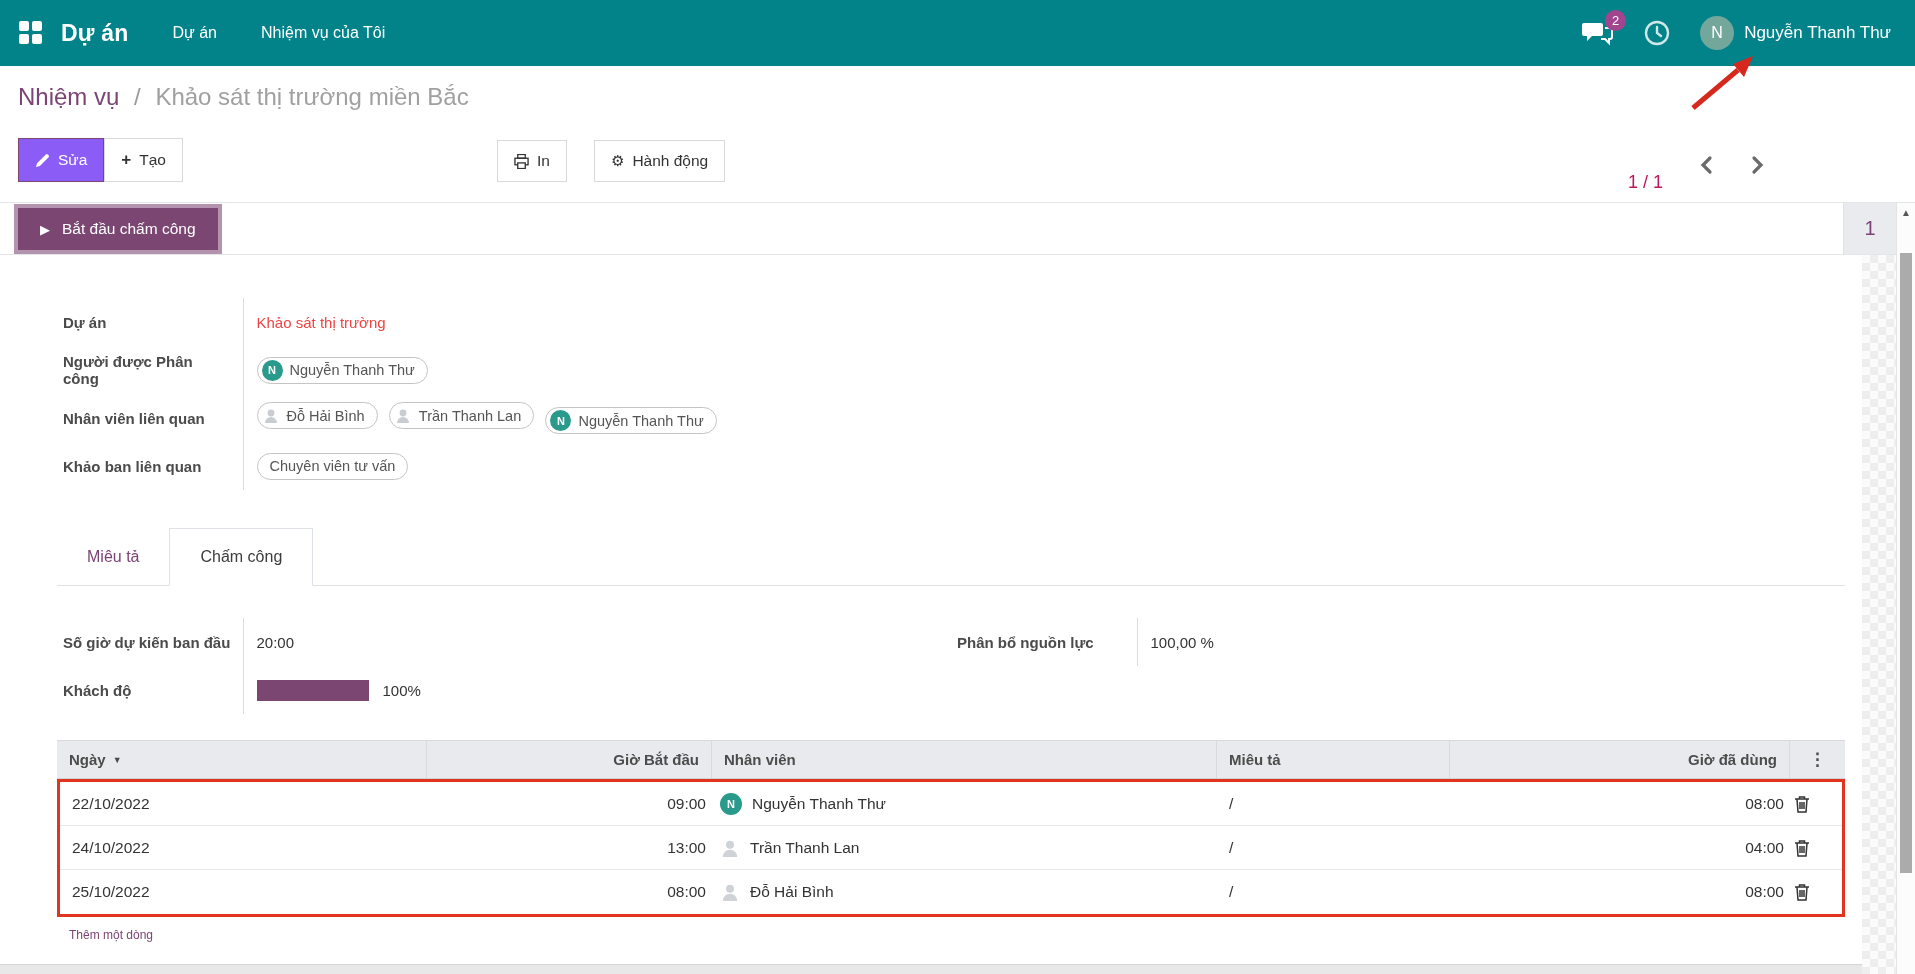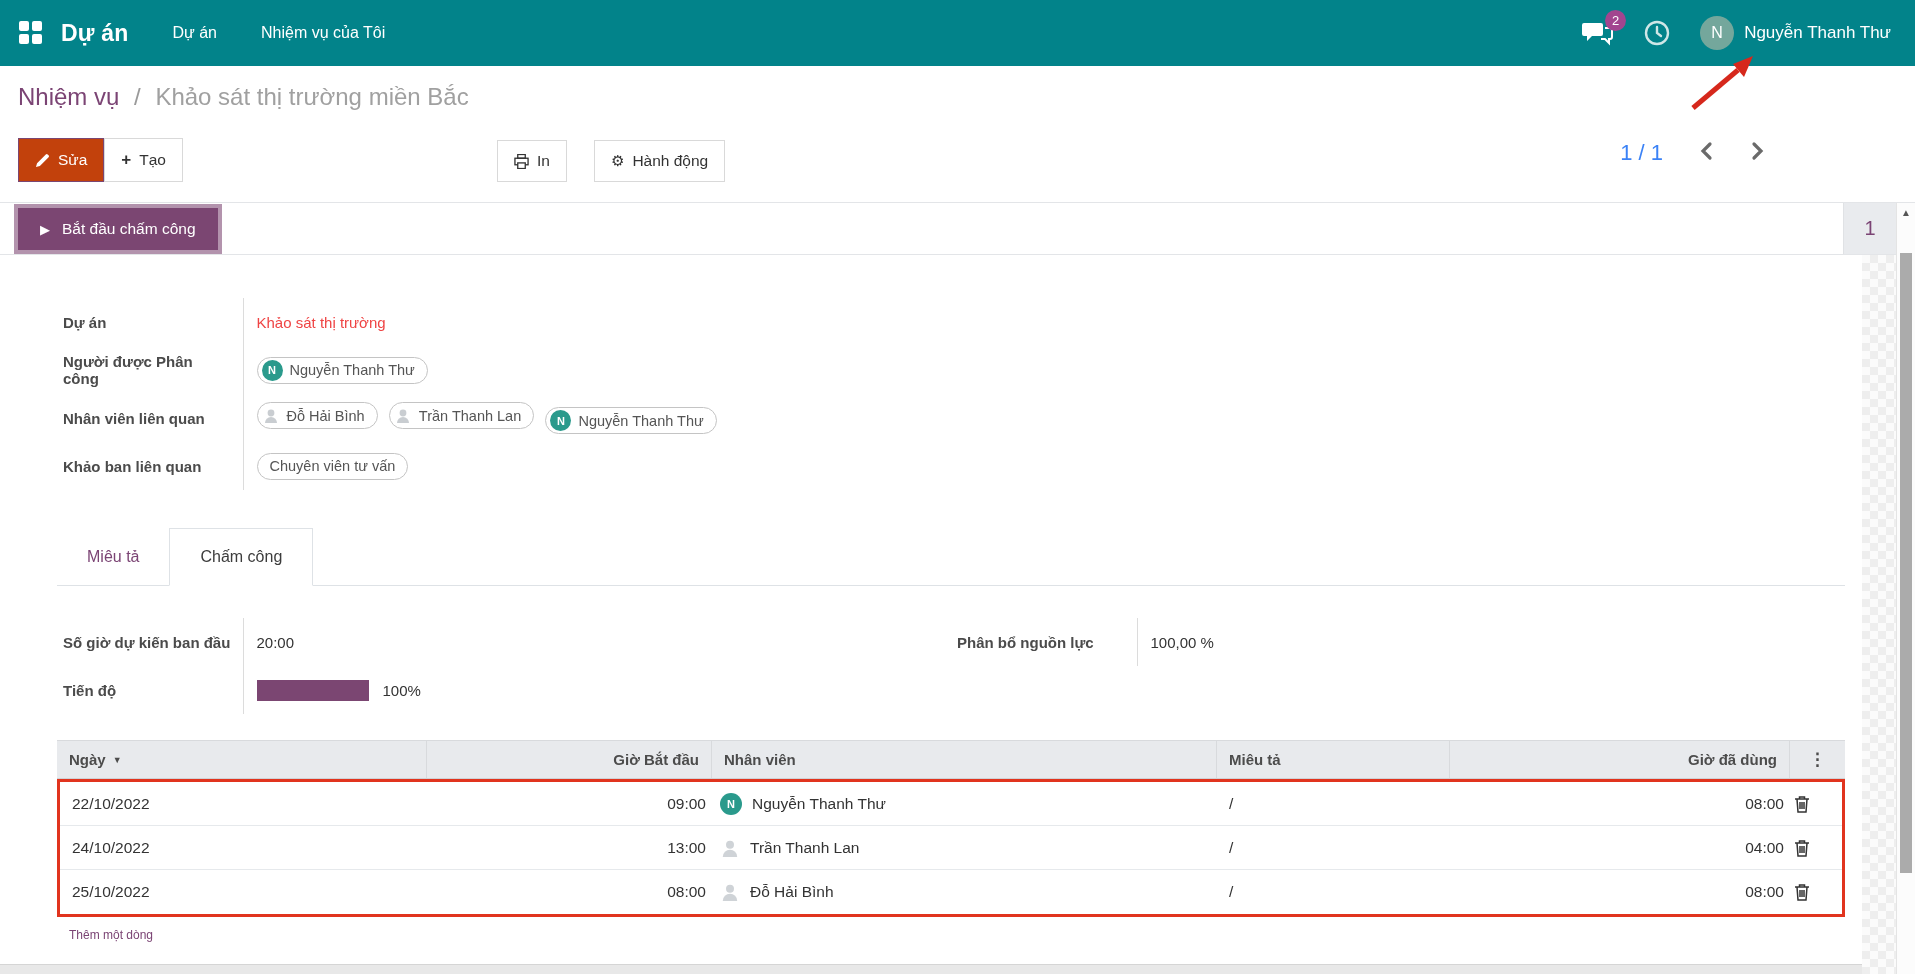--- a/index.html
+++ b/index.html
@@ -22,26 +22,26 @@
   .nav-avatar { width:34px; height:34px; border-radius:50%; background:#74a79c; color:#fff; font-size:16px; display:flex; align-items:center; justify-content:center; }
   .user-name { font-size:17px; }
 
   
   .controlpanel { position:absolute; top:66px; left:0; width:1915px; height:137px; background:#fff; border-bottom:1px solid #e3e5e8; }
   .breadcrumb { position:absolute; left:18px; top:17px; font-size:24px; }
   .bc-parent { color:#7b4474; cursor:pointer; }
   .bc-sep { color:#9a9a9a; padding:0 8px; }
   .bc-current { color:#a0a0a0; }
   .btn { height:44px; display:inline-flex; align-items:center; gap:8px; font-size:15.5px; cursor:pointer; border:1px solid #d9d9d9; background:#fff; color:#333; padding:0 16px; }
-  .btn-primary { background:#c2410c; border-color:#7b4672; color:#fff; }
+  .btn-primary { background:#8b5cf6; border-color:#7b4672; color:#fff; }
   .cp-buttons { position:absolute; left:18px; top:72px; display:flex; }
   .cp-center { position:absolute; left:497px; top:74px; display:flex; gap:27px; }
   .cp-center .btn { height:42px; }
   .pager { position:absolute; right:150px; top:74px; display:flex; align-items:center; gap:36px; }
-  .pager-text { font-size:22px; color:#3b82f6; }
+  .pager-text { font-size:18px; color:#be185d;margin-top:32px; }
   .pager-arrow { cursor:pointer; }
 
   
   .statrow { position:absolute; top:203px; left:0; width:1896px; height:52px; background:#fff; border-bottom:1px solid #e3e5e8; }
   .timesheet-btn { position:absolute; left:18px; top:5px; height:42px; background:#7b4672; color:#fff; font-size:15.5px; display:inline-flex; align-items:center; gap:12px; padding:0 22px; cursor:pointer; box-shadow:0 0 0 4px #b393ad; border:none; }
   .play-glyph { font-size:13px; }
   .stat-button { position:absolute; right:0; top:0; width:53px; height:51px; background:#e9ebee; border-left:1px solid #e0e2e5; color:#7b4474; font-size:20px; display:flex; align-items:center; justify-content:center; cursor:pointer; }
 
   
   .fgroup { position:absolute; display:table; border-collapse:collapse; }
@@ -248,21 +248,21 @@
     <div class="tab tab-inactive">Miêu tả</div>
     <div class="tab tab-active">Chấm công</div>
   </div>
 
   <div class="fgroup g2-left">
     <div class="frow">
       <div class="fcell-label">Số giờ dự kiến ban đầu</div>
       <div class="fcell-value">20:00</div>
     </div>
     <div class="frow">
-      <div class="fcell-label">Tiến độ</div>
+      <div class="fcell-label">Khách độ</div>
       <div class="fcell-value">
         <div class="progress-wrap">
           <div class="progressbar">
             <div class="progress-fill" style="width: 100%;"></div>
           </div>
           <span class="progress-text">100%</span>
         </div>
       </div>
     </div>
   </div>

